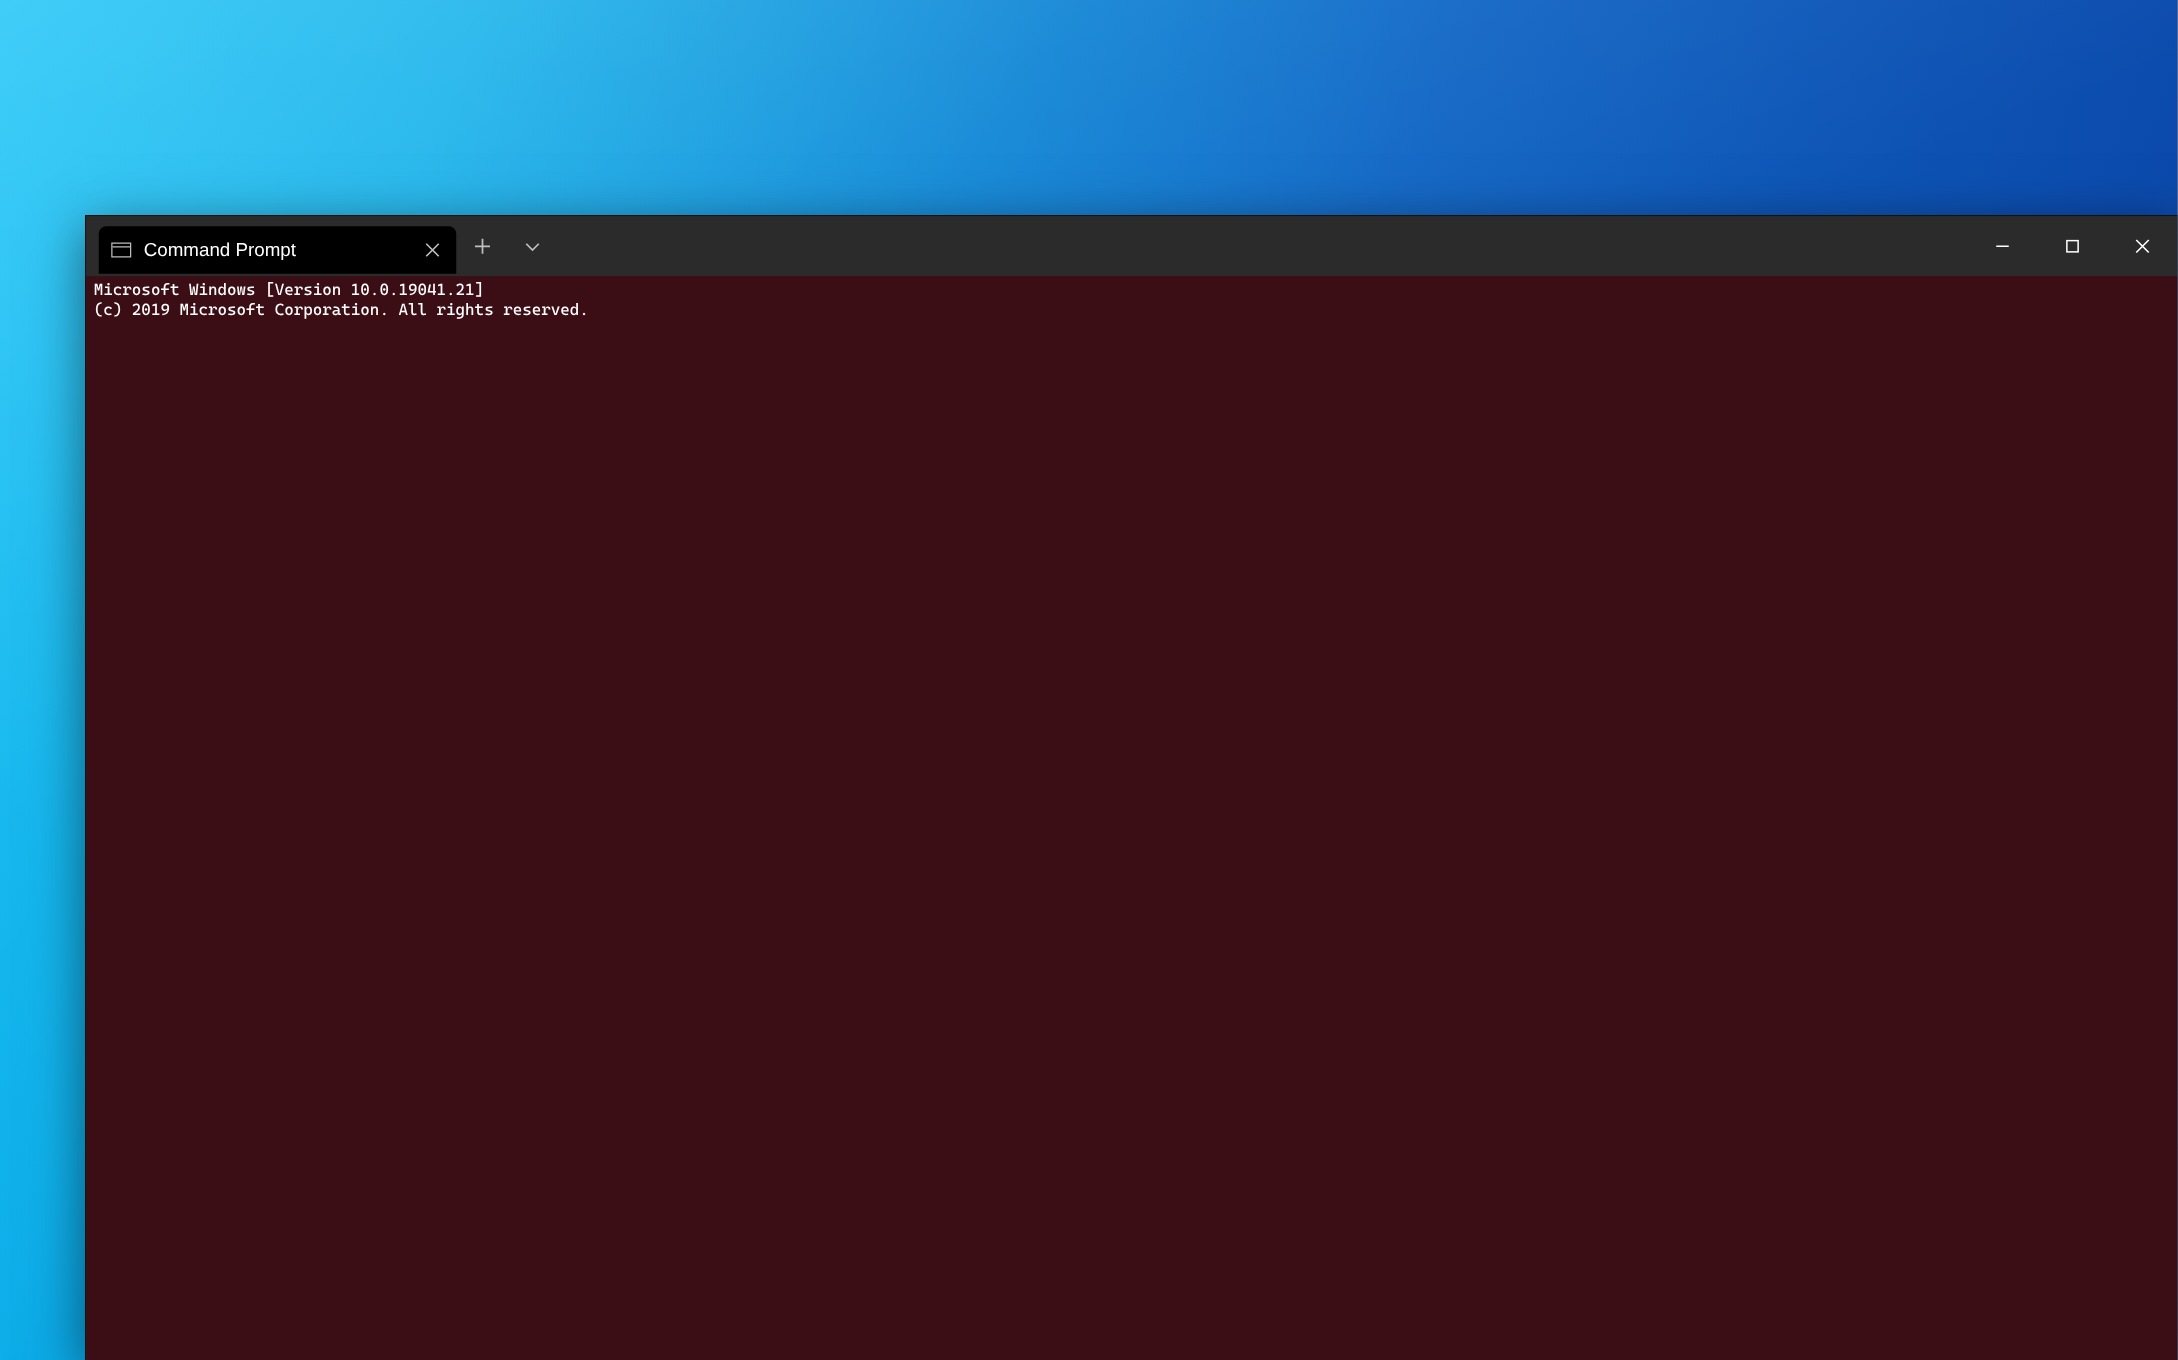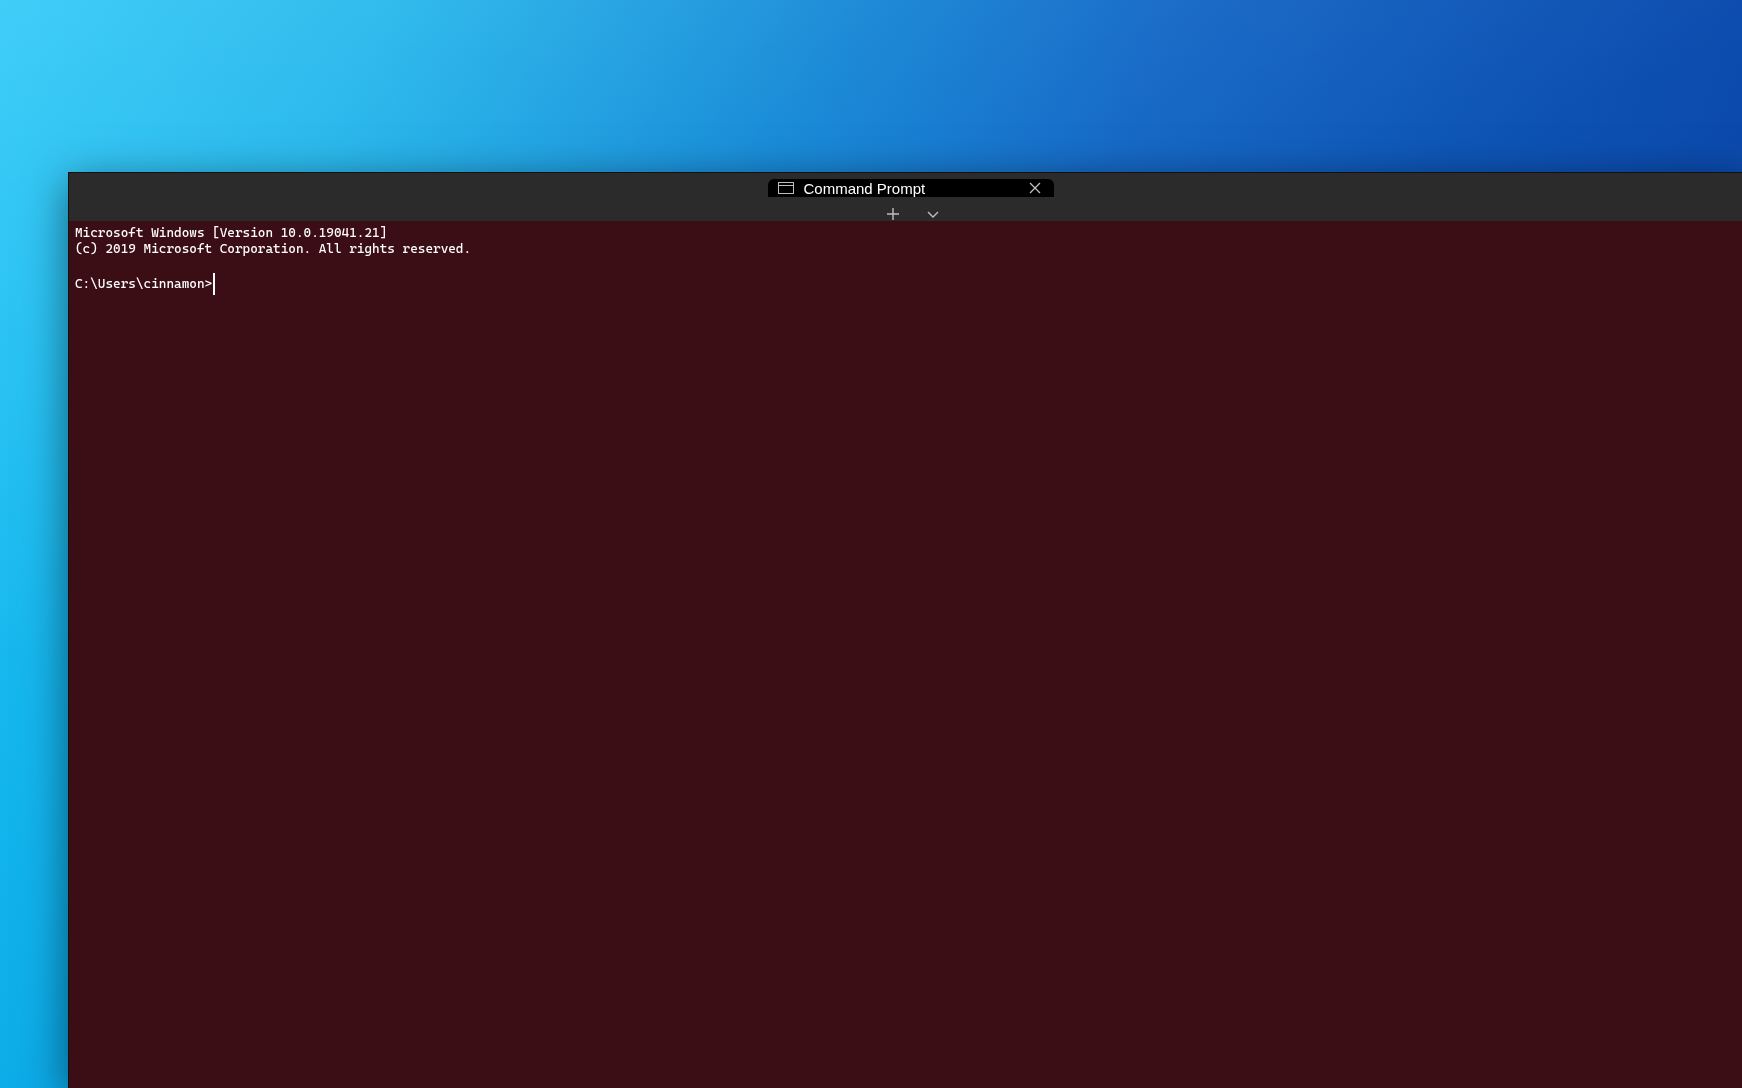--- a/index.html
+++ b/index.html
@@ -36,21 +36,20 @@
     border-bottom: none;
   }
 
   .titlebar {
     height: 48px;
     background: #2b2b2b;
     display: flex;
     align-items: center;
     padding-left: 10px;
     color: #fff;
-    flex-direction: column;
   }
 
   .tab {
     display: flex;
     align-items: center;
     background: #000000;
     height: 38px;
     margin-top: 6px;
     padding: 0 10px;
     border-radius: 6px 6px 0 0;
@@ -176,15 +175,15 @@
           <path d="M1 1 L11 11 M11 1 L1 11" stroke="currentColor" stroke-width="1.3" fill="none"></path>
         </svg>
       </div>
     </div>
 
   </div>
 
   <div class="content"><span>Microsoft Windows [Version 10.0.19041.21]</span>
 <span>(c) 2019 Microsoft Corporation. All rights reserved.</span>
 <span></span>
-<span class="prompt-line"><span>C:\Users\cinnamon&gt;</span><span class="cursor"></span></span></div>
+</div>
 
 </div>
 
 </body></html>

